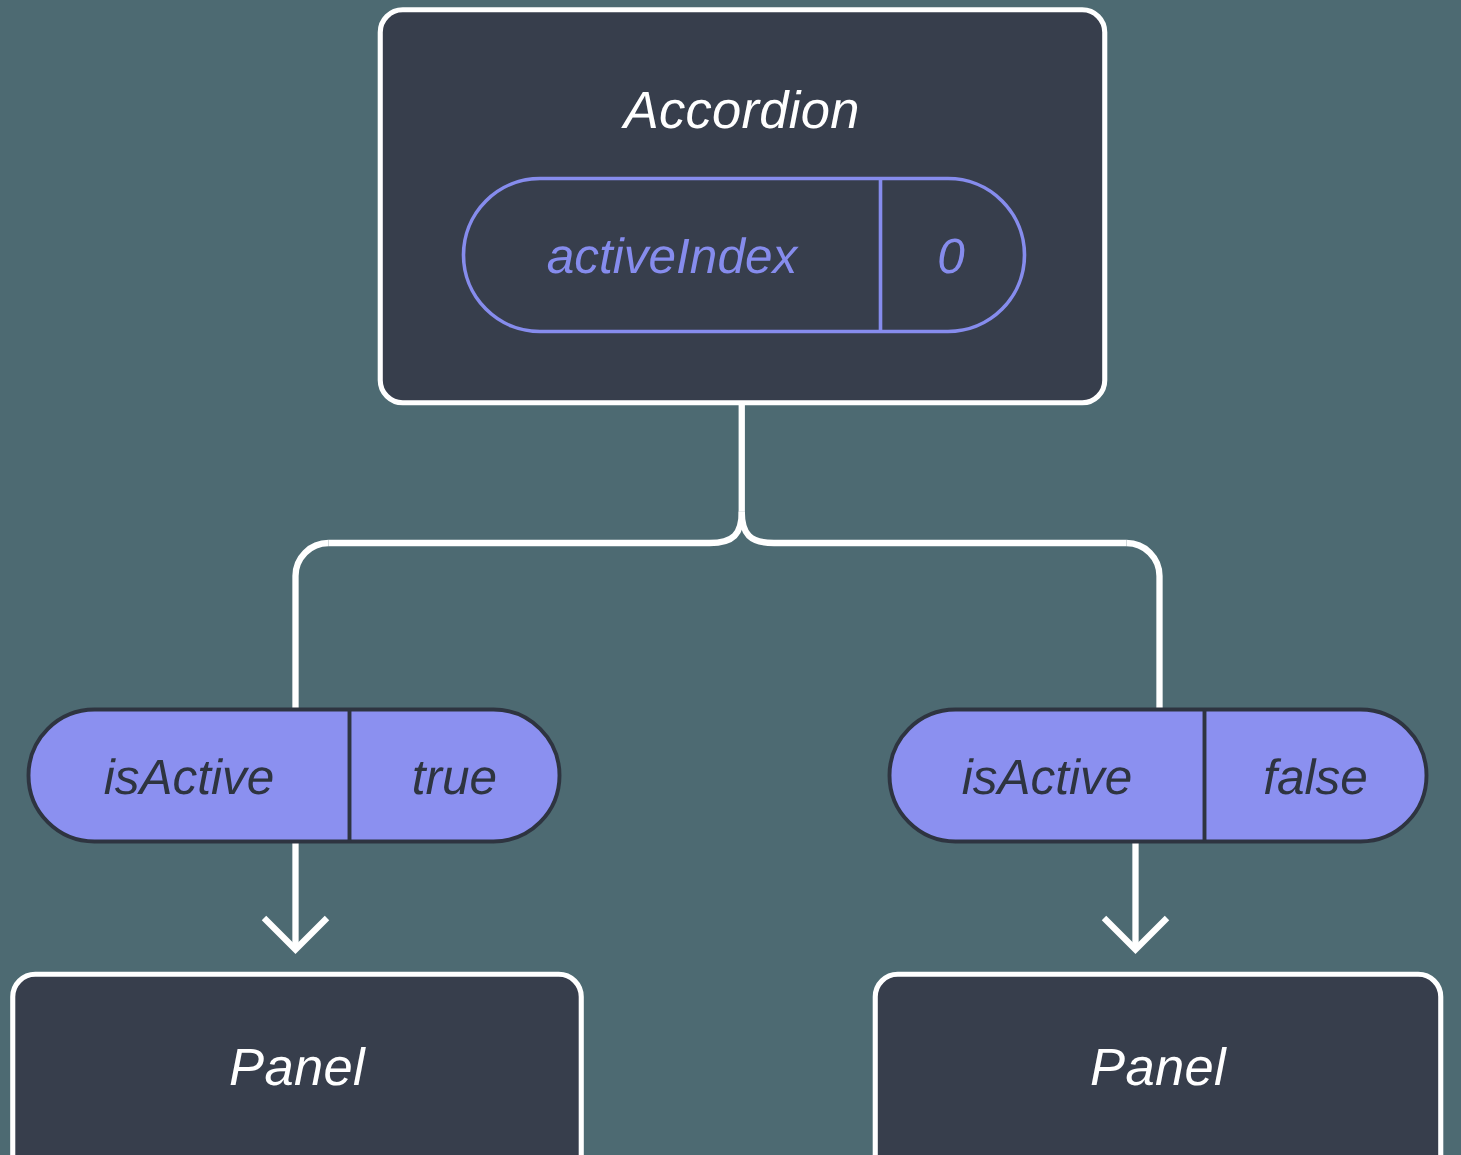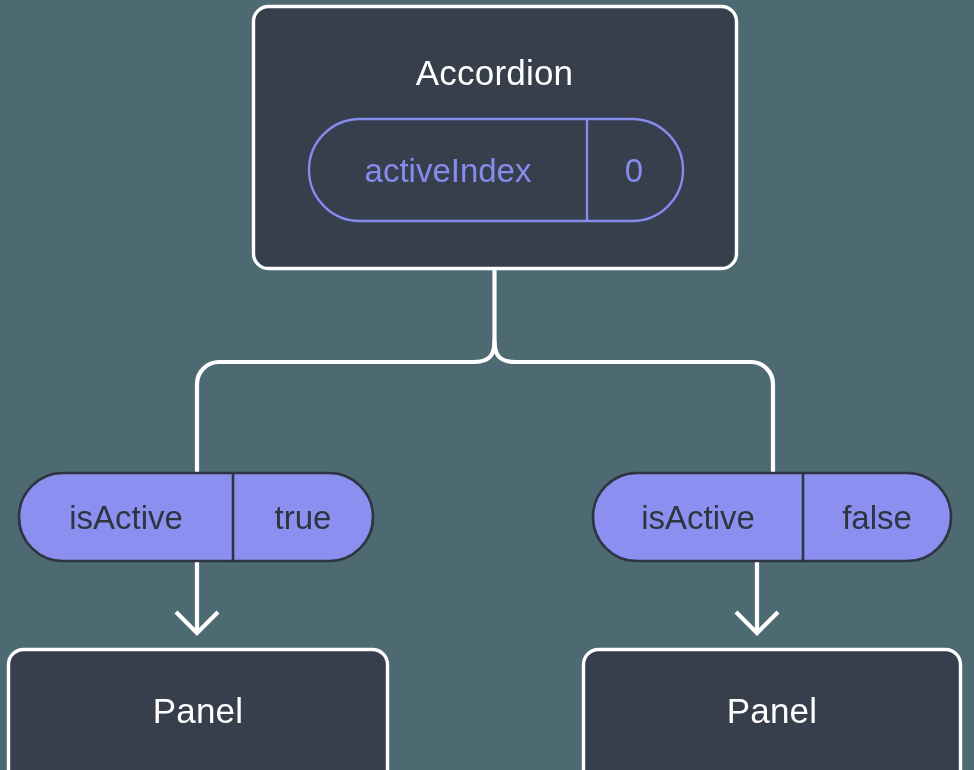--- a/index.html
+++ b/index.html
@@ -11,20 +11,21 @@
     height: 770px;
     overflow: hidden;
     font-family: "Liberation Sans", sans-serif;
     background: #4d6a72;
   }
   #diagram-root {
     position: relative;
     width: 956px;
     height: 770px;
     background: #4d6a72;
+    font-style: italic;
   }
   svg.diagram-canvas {
     position: absolute;
     left: 0;
     top: 0;
     width: 974px;
     height: 770px;
     display: block;
   }
   .node-title {

